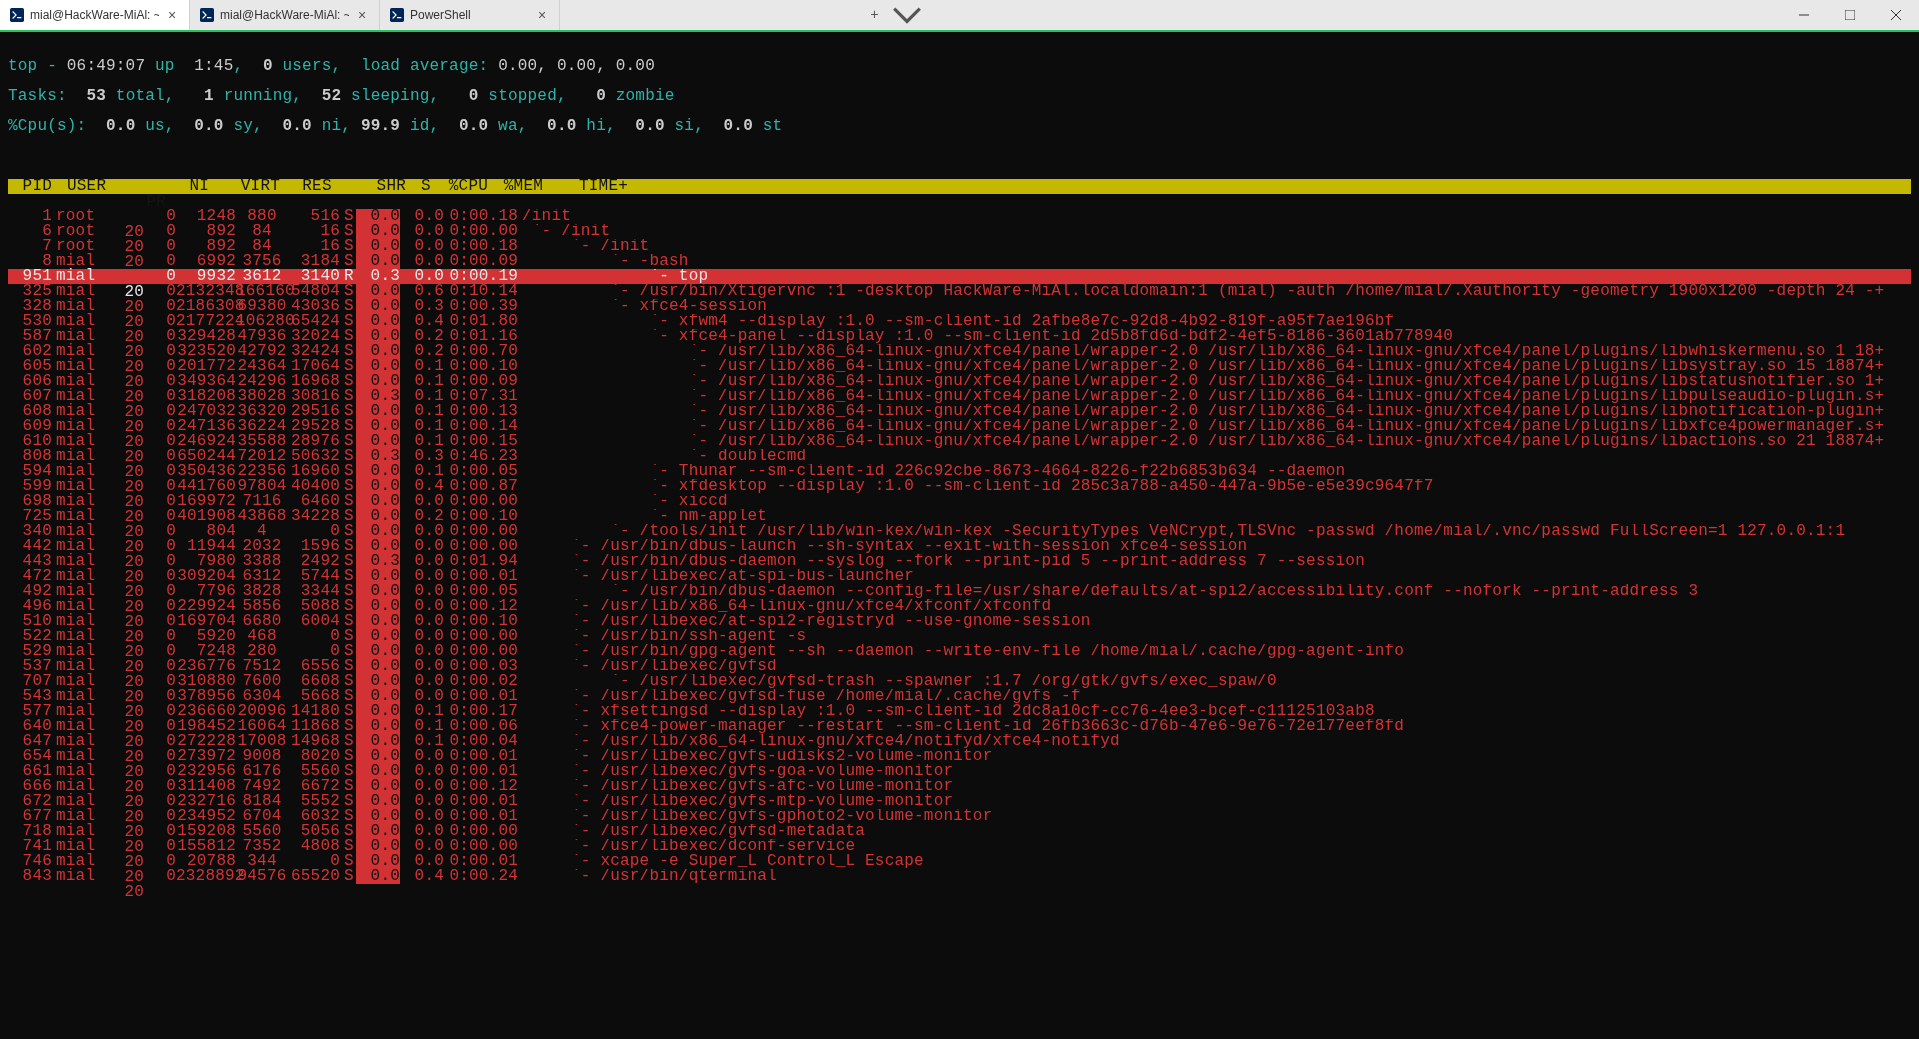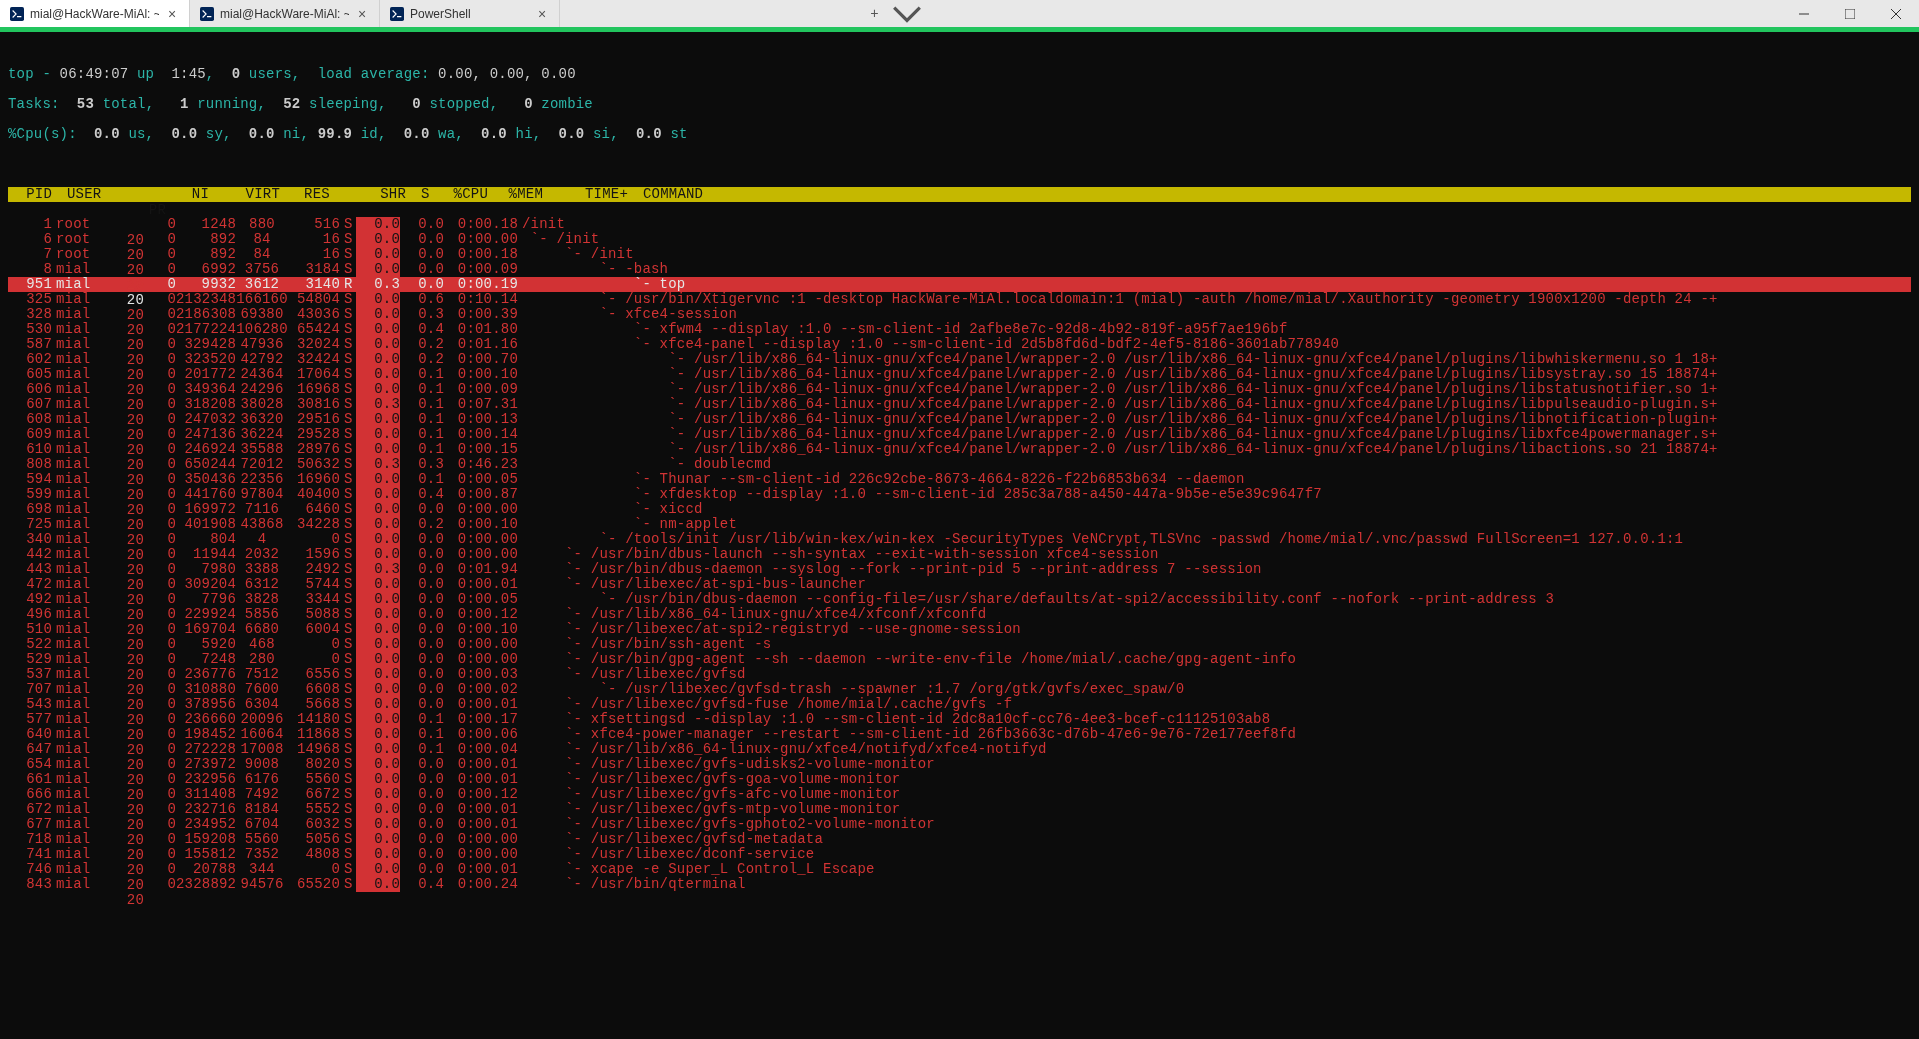--- a/index.html
+++ b/index.html
@@ -1,33 +1,33 @@
 <!DOCTYPE html>
 <html><head>
 <meta charset="utf-8">
 <style>
 * { margin: 0; padding: 0; box-sizing: border-box; }
 body { background: #0c0c0c; font-family: Consolas, 'Courier New', monospace; font-size: 13px; overflow: hidden; }
 
 
-.titlebar { background: #e8e8e8; height: 32px; display: flex; align-items: stretch; border-bottom: 5px solid #22c55e; }
+.titlebar { background: #e8e8e8; height: 32px; display: flex; align-items: stretch; border-bottom: 2px solid #22c55e; }
 .tabs-area { display: flex; flex: 1; align-items: stretch; }
 .tab { display: flex; align-items: center; gap: 6px; padding: 0 10px; min-width: 180px; max-width: 190px; border-right: 1px solid #d0d0d0; font-family: 'Segoe UI', sans-serif; font-size: 12px; color: #333; position: relative; }
 .tab.active { background: #fff; }
 .tab.inactive { background: #e8e8e8; }
 .tab-icon { width: 14px; height: 14px; flex-shrink: 0; }
 .tab-title { flex: 1; white-space: nowrap; overflow: hidden; text-ellipsis: ellipsis; }
 .tab-close { width: 14px; height: 14px; display: flex; align-items: center; justify-content: center; color: #555; font-size: 14px; cursor: pointer; }
 .newtab, .dropdown-btn { width: 32px; display: flex; align-items: center; justify-content: center; color: #555; font-size: 14px; cursor: pointer; }
 .window-controls { display: flex; align-items: stretch; }
 .wc-btn { width: 46px; display: flex; align-items: center; justify-content: center; cursor: pointer; }
 .wc-btn svg { width: 10px; height: 10px; }
 
 
-.terminal { background: #0c0c0c; color: #CCCCCC; padding: 20px 8px; height: calc(100vh - 32px); line-height: 15px; white-space: pre; font-size: 14px; letter-spacing: 0.2px; }
+.terminal { background: #0c0c0c; color: #CCCCCC; padding: 12px 8px; height: calc(100vh - 32px); line-height: 15px; white-space: pre; font-size: 16px; letter-spacing: 0.2px; }
 
 .c-aqua { color: #2CB5A8; }
 .c-white { color: #CCCCCC; }
 .c-bold { font-weight: bold; }
 
 
 .row-header { background: #c5b800; color: #141414; gap: 11px; }
 .row-selected { background: #d23234; color: #e5e5e5; }
 
 .cell-hl-red { background: #d23234; color: #141414; display: inline-block; }
@@ -117,16 +117,15 @@
   <span class="col-l c-user">USER</span>
   <span class="col c-pr">PR</span>
   <span class="col c-ni">NI</span>
   <span class="col c-virt">VIRT</span>
   <span class="col c-res">RES</span>
   <span class="col c-shr">SHR</span>
   <span class="col-l c-s" style="padding-left:4px">S</span>
   <span class="col c-cpu">%CPU</span>
   <span class="col c-mem">%MEM</span>
   <span class="col c-time">TIME+</span>
-  <span class="col-l c-cmd">COMMAND</span>
 </div>
 <div id="process-list"><div class="row"><span class="col c-pid cell-hl-redtxt">1</span><span class="col-l c-user cell-hl-redtxt">root</span><span class="col c-pr cell-hl-redtxt">20</span><span class="col c-ni cell-hl-redtxt">0</span><span class="col c-virt cell-hl-redtxt">1248</span><span class="col c-res cell-hl-redtxt">880</span><span class="col c-shr cell-hl-redtxt">516</span><span class="col-l c-s cell-hl-redtxt" style="padding-left: 4px;">S</span><span class="col c-cpu cell-hl-red">0.0</span><span class="col c-mem cell-hl-redtxt">0.0</span><span class="col c-time cell-hl-redtxt">0:00.18</span><span class="col-l c-cmd cell-hl-redtxt">/init</span></div><div class="row"><span class="col c-pid cell-hl-redtxt">6</span><span class="col-l c-user cell-hl-redtxt">root</span><span class="col c-pr cell-hl-redtxt">20</span><span class="col c-ni cell-hl-redtxt">0</span><span class="col c-virt cell-hl-redtxt">892</span><span class="col c-res cell-hl-redtxt">84</span><span class="col c-shr cell-hl-redtxt">16</span><span class="col-l c-s cell-hl-redtxt" style="padding-left: 4px;">S</span><span class="col c-cpu cell-hl-red">0.0</span><span class="col c-mem cell-hl-redtxt">0.0</span><span class="col c-time cell-hl-redtxt">0:00.00</span><span class="col-l c-cmd cell-hl-redtxt"> `- /init</span></div><div class="row"><span class="col c-pid cell-hl-redtxt">7</span><span class="col-l c-user cell-hl-redtxt">root</span><span class="col c-pr cell-hl-redtxt">20</span><span class="col c-ni cell-hl-redtxt">0</span><span class="col c-virt cell-hl-redtxt">892</span><span class="col c-res cell-hl-redtxt">84</span><span class="col c-shr cell-hl-redtxt">16</span><span class="col-l c-s cell-hl-redtxt" style="padding-left: 4px;">S</span><span class="col c-cpu cell-hl-red">0.0</span><span class="col c-mem cell-hl-redtxt">0.0</span><span class="col c-time cell-hl-redtxt">0:00.18</span><span class="col-l c-cmd cell-hl-redtxt">     `- /init</span></div><div class="row"><span class="col c-pid cell-hl-redtxt">8</span><span class="col-l c-user cell-hl-redtxt">mial</span><span class="col c-pr cell-hl-redtxt">20</span><span class="col c-ni cell-hl-redtxt">0</span><span class="col c-virt cell-hl-redtxt">6992</span><span class="col c-res cell-hl-redtxt">3756</span><span class="col c-shr cell-hl-redtxt">3184</span><span class="col-l c-s cell-hl-redtxt" style="padding-left: 4px;">S</span><span class="col c-cpu cell-hl-red">0.0</span><span class="col c-mem cell-hl-redtxt">0.0</span><span class="col c-time cell-hl-redtxt">0:00.09</span><span class="col-l c-cmd cell-hl-redtxt">         `- -bash</span></div><div class="row row-selected"><span class="col c-pid">951</span><span class="col-l c-user">mial</span><span class="col c-pr">20</span><span class="col c-ni">0</span><span class="col c-virt">9932</span><span class="col c-res">3612</span><span class="col c-shr">3140</span><span class="col-l c-s" style="padding-left: 4px;">R</span><span class="col c-cpu">0.3</span><span class="col c-mem">0.0</span><span class="col c-time">0:00.19</span><span class="col-l c-cmd">             `- top</span></div><div class="row"><span class="col c-pid cell-hl-redtxt">325</span><span class="col-l c-user cell-hl-redtxt">mial</span><span class="col c-pr cell-hl-redtxt">20</span><span class="col c-ni cell-hl-redtxt">0</span><span class="col c-virt cell-hl-redtxt">2132348</span><span class="col c-res cell-hl-redtxt">166160</span><span class="col c-shr cell-hl-redtxt">54804</span><span class="col-l c-s cell-hl-redtxt" style="padding-left: 4px;">S</span><span class="col c-cpu cell-hl-red">0.0</span><span class="col c-mem cell-hl-redtxt">0.6</span><span class="col c-time cell-hl-redtxt">0:10.14</span><span class="col-l c-cmd cell-hl-redtxt">         `- /usr/bin/Xtigervnc :1 -desktop HackWare-MiAl.localdomain:1 (mial) -auth /home/mial/.Xauthority -geometry 1900x1200 -depth 24 -+</span></div><div class="row"><span class="col c-pid cell-hl-redtxt">328</span><span class="col-l c-user cell-hl-redtxt">mial</span><span class="col c-pr cell-hl-redtxt">20</span><span class="col c-ni cell-hl-redtxt">0</span><span class="col c-virt cell-hl-redtxt">2186308</span><span class="col c-res cell-hl-redtxt">69380</span><span class="col c-shr cell-hl-redtxt">43036</span><span class="col-l c-s cell-hl-redtxt" style="padding-left: 4px;">S</span><span class="col c-cpu cell-hl-red">0.0</span><span class="col c-mem cell-hl-redtxt">0.3</span><span class="col c-time cell-hl-redtxt">0:00.39</span><span class="col-l c-cmd cell-hl-redtxt">         `- xfce4-session</span></div><div class="row"><span class="col c-pid cell-hl-redtxt">530</span><span class="col-l c-user cell-hl-redtxt">mial</span><span class="col c-pr cell-hl-redtxt">20</span><span class="col c-ni cell-hl-redtxt">0</span><span class="col c-virt cell-hl-redtxt">2177224</span><span class="col c-res cell-hl-redtxt">106280</span><span class="col c-shr cell-hl-redtxt">65424</span><span class="col-l c-s cell-hl-redtxt" style="padding-left: 4px;">S</span><span class="col c-cpu cell-hl-red">0.0</span><span class="col c-mem cell-hl-redtxt">0.4</span><span class="col c-time cell-hl-redtxt">0:01.80</span><span class="col-l c-cmd cell-hl-redtxt">             `- xfwm4 --display :1.0 --sm-client-id 2afbe8e7c-92d8-4b92-819f-a95f7ae196bf</span></div><div class="row"><span class="col c-pid cell-hl-redtxt">587</span><span class="col-l c-user cell-hl-redtxt">mial</span><span class="col c-pr cell-hl-redtxt">20</span><span class="col c-ni cell-hl-redtxt">0</span><span class="col c-virt cell-hl-redtxt">329428</span><span class="col c-res cell-hl-redtxt">47936</span><span class="col c-shr cell-hl-redtxt">32024</span><span class="col-l c-s cell-hl-redtxt" style="padding-left: 4px;">S</span><span class="col c-cpu cell-hl-red">0.0</span><span class="col c-mem cell-hl-redtxt">0.2</span><span class="col c-time cell-hl-redtxt">0:01.16</span><span class="col-l c-cmd cell-hl-redtxt">             `- xfce4-panel --display :1.0 --sm-client-id 2d5b8fd6d-bdf2-4ef5-8186-3601ab778940</span></div><div class="row"><span class="col c-pid cell-hl-redtxt">602</span><span class="col-l c-user cell-hl-redtxt">mial</span><span class="col c-pr cell-hl-redtxt">20</span><span class="col c-ni cell-hl-redtxt">0</span><span class="col c-virt cell-hl-redtxt">323520</span><span class="col c-res cell-hl-redtxt">42792</span><span class="col c-shr cell-hl-redtxt">32424</span><span class="col-l c-s cell-hl-redtxt" style="padding-left: 4px;">S</span><span class="col c-cpu cell-hl-red">0.0</span><span class="col c-mem cell-hl-redtxt">0.2</span><span class="col c-time cell-hl-redtxt">0:00.70</span><span class="col-l c-cmd cell-hl-redtxt">                 `- /usr/lib/x86_64-linux-gnu/xfce4/panel/wrapper-2.0 /usr/lib/x86_64-linux-gnu/xfce4/panel/plugins/libwhiskermenu.so 1 18+</span></div><div class="row"><span class="col c-pid cell-hl-redtxt">605</span><span class="col-l c-user cell-hl-redtxt">mial</span><span class="col c-pr cell-hl-redtxt">20</span><span class="col c-ni cell-hl-redtxt">0</span><span class="col c-virt cell-hl-redtxt">201772</span><span class="col c-res cell-hl-redtxt">24364</span><span class="col c-shr cell-hl-redtxt">17064</span><span class="col-l c-s cell-hl-redtxt" style="padding-left: 4px;">S</span><span class="col c-cpu cell-hl-red">0.0</span><span class="col c-mem cell-hl-redtxt">0.1</span><span class="col c-time cell-hl-redtxt">0:00.10</span><span class="col-l c-cmd cell-hl-redtxt">                 `- /usr/lib/x86_64-linux-gnu/xfce4/panel/wrapper-2.0 /usr/lib/x86_64-linux-gnu/xfce4/panel/plugins/libsystray.so 15 18874+</span></div><div class="row"><span class="col c-pid cell-hl-redtxt">606</span><span class="col-l c-user cell-hl-redtxt">mial</span><span class="col c-pr cell-hl-redtxt">20</span><span class="col c-ni cell-hl-redtxt">0</span><span class="col c-virt cell-hl-redtxt">349364</span><span class="col c-res cell-hl-redtxt">24296</span><span class="col c-shr cell-hl-redtxt">16968</span><span class="col-l c-s cell-hl-redtxt" style="padding-left: 4px;">S</span><span class="col c-cpu cell-hl-red">0.0</span><span class="col c-mem cell-hl-redtxt">0.1</span><span class="col c-time cell-hl-redtxt">0:00.09</span><span class="col-l c-cmd cell-hl-redtxt">                 `- /usr/lib/x86_64-linux-gnu/xfce4/panel/wrapper-2.0 /usr/lib/x86_64-linux-gnu/xfce4/panel/plugins/libstatusnotifier.so 1+</span></div><div class="row"><span class="col c-pid cell-hl-redtxt">607</span><span class="col-l c-user cell-hl-redtxt">mial</span><span class="col c-pr cell-hl-redtxt">20</span><span class="col c-ni cell-hl-redtxt">0</span><span class="col c-virt cell-hl-redtxt">318208</span><span class="col c-res cell-hl-redtxt">38028</span><span class="col c-shr cell-hl-redtxt">30816</span><span class="col-l c-s cell-hl-redtxt" style="padding-left: 4px;">S</span><span class="col c-cpu cell-hl-red">0.3</span><span class="col c-mem cell-hl-redtxt">0.1</span><span class="col c-time cell-hl-redtxt">0:07.31</span><span class="col-l c-cmd cell-hl-redtxt">                 `- /usr/lib/x86_64-linux-gnu/xfce4/panel/wrapper-2.0 /usr/lib/x86_64-linux-gnu/xfce4/panel/plugins/libpulseaudio-plugin.s+</span></div><div class="row"><span class="col c-pid cell-hl-redtxt">608</span><span class="col-l c-user cell-hl-redtxt">mial</span><span class="col c-pr cell-hl-redtxt">20</span><span class="col c-ni cell-hl-redtxt">0</span><span class="col c-virt cell-hl-redtxt">247032</span><span class="col c-res cell-hl-redtxt">36320</span><span class="col c-shr cell-hl-redtxt">29516</span><span class="col-l c-s cell-hl-redtxt" style="padding-left: 4px;">S</span><span class="col c-cpu cell-hl-red">0.0</span><span class="col c-mem cell-hl-redtxt">0.1</span><span class="col c-time cell-hl-redtxt">0:00.13</span><span class="col-l c-cmd cell-hl-redtxt">                 `- /usr/lib/x86_64-linux-gnu/xfce4/panel/wrapper-2.0 /usr/lib/x86_64-linux-gnu/xfce4/panel/plugins/libnotification-plugin+</span></div><div class="row"><span class="col c-pid cell-hl-redtxt">609</span><span class="col-l c-user cell-hl-redtxt">mial</span><span class="col c-pr cell-hl-redtxt">20</span><span class="col c-ni cell-hl-redtxt">0</span><span class="col c-virt cell-hl-redtxt">247136</span><span class="col c-res cell-hl-redtxt">36224</span><span class="col c-shr cell-hl-redtxt">29528</span><span class="col-l c-s cell-hl-redtxt" style="padding-left: 4px;">S</span><span class="col c-cpu cell-hl-red">0.0</span><span class="col c-mem cell-hl-redtxt">0.1</span><span class="col c-time cell-hl-redtxt">0:00.14</span><span class="col-l c-cmd cell-hl-redtxt">                 `- /usr/lib/x86_64-linux-gnu/xfce4/panel/wrapper-2.0 /usr/lib/x86_64-linux-gnu/xfce4/panel/plugins/libxfce4powermanager.s+</span></div><div class="row"><span class="col c-pid cell-hl-redtxt">610</span><span class="col-l c-user cell-hl-redtxt">mial</span><span class="col c-pr cell-hl-redtxt">20</span><span class="col c-ni cell-hl-redtxt">0</span><span class="col c-virt cell-hl-redtxt">246924</span><span class="col c-res cell-hl-redtxt">35588</span><span class="col c-shr cell-hl-redtxt">28976</span><span class="col-l c-s cell-hl-redtxt" style="padding-left: 4px;">S</span><span class="col c-cpu cell-hl-red">0.0</span><span class="col c-mem cell-hl-redtxt">0.1</span><span class="col c-time cell-hl-redtxt">0:00.15</span><span class="col-l c-cmd cell-hl-redtxt">                 `- /usr/lib/x86_64-linux-gnu/xfce4/panel/wrapper-2.0 /usr/lib/x86_64-linux-gnu/xfce4/panel/plugins/libactions.so 21 18874+</span></div><div class="row"><span class="col c-pid cell-hl-redtxt">808</span><span class="col-l c-user cell-hl-redtxt">mial</span><span class="col c-pr cell-hl-redtxt">20</span><span class="col c-ni cell-hl-redtxt">0</span><span class="col c-virt cell-hl-redtxt">650244</span><span class="col c-res cell-hl-redtxt">72012</span><span class="col c-shr cell-hl-redtxt">50632</span><span class="col-l c-s cell-hl-redtxt" style="padding-left: 4px;">S</span><span class="col c-cpu cell-hl-red">0.3</span><span class="col c-mem cell-hl-redtxt">0.3</span><span class="col c-time cell-hl-redtxt">0:46.23</span><span class="col-l c-cmd cell-hl-redtxt">                 `- doublecmd</span></div><div class="row"><span class="col c-pid cell-hl-redtxt">594</span><span class="col-l c-user cell-hl-redtxt">mial</span><span class="col c-pr cell-hl-redtxt">20</span><span class="col c-ni cell-hl-redtxt">0</span><span class="col c-virt cell-hl-redtxt">350436</span><span class="col c-res cell-hl-redtxt">22356</span><span class="col c-shr cell-hl-redtxt">16960</span><span class="col-l c-s cell-hl-redtxt" style="padding-left: 4px;">S</span><span class="col c-cpu cell-hl-red">0.0</span><span class="col c-mem cell-hl-redtxt">0.1</span><span class="col c-time cell-hl-redtxt">0:00.05</span><span class="col-l c-cmd cell-hl-redtxt">             `- Thunar --sm-client-id 226c92cbe-8673-4664-8226-f22b6853b634 --daemon</span></div><div class="row"><span class="col c-pid cell-hl-redtxt">599</span><span class="col-l c-user cell-hl-redtxt">mial</span><span class="col c-pr cell-hl-redtxt">20</span><span class="col c-ni cell-hl-redtxt">0</span><span class="col c-virt cell-hl-redtxt">441760</span><span class="col c-res cell-hl-redtxt">97804</span><span class="col c-shr cell-hl-redtxt">40400</span><span class="col-l c-s cell-hl-redtxt" style="padding-left: 4px;">S</span><span class="col c-cpu cell-hl-red">0.0</span><span class="col c-mem cell-hl-redtxt">0.4</span><span class="col c-time cell-hl-redtxt">0:00.87</span><span class="col-l c-cmd cell-hl-redtxt">             `- xfdesktop --display :1.0 --sm-client-id 285c3a788-a450-447a-9b5e-e5e39c9647f7</span></div><div class="row"><span class="col c-pid cell-hl-redtxt">698</span><span class="col-l c-user cell-hl-redtxt">mial</span><span class="col c-pr cell-hl-redtxt">20</span><span class="col c-ni cell-hl-redtxt">0</span><span class="col c-virt cell-hl-redtxt">169972</span><span class="col c-res cell-hl-redtxt">7116</span><span class="col c-shr cell-hl-redtxt">6460</span><span class="col-l c-s cell-hl-redtxt" style="padding-left: 4px;">S</span><span class="col c-cpu cell-hl-red">0.0</span><span class="col c-mem cell-hl-redtxt">0.0</span><span class="col c-time cell-hl-redtxt">0:00.00</span><span class="col-l c-cmd cell-hl-redtxt">             `- xiccd</span></div><div class="row"><span class="col c-pid cell-hl-redtxt">725</span><span class="col-l c-user cell-hl-redtxt">mial</span><span class="col c-pr cell-hl-redtxt">20</span><span class="col c-ni cell-hl-redtxt">0</span><span class="col c-virt cell-hl-redtxt">401908</span><span class="col c-res cell-hl-redtxt">43868</span><span class="col c-shr cell-hl-redtxt">34228</span><span class="col-l c-s cell-hl-redtxt" style="padding-left: 4px;">S</span><span class="col c-cpu cell-hl-red">0.0</span><span class="col c-mem cell-hl-redtxt">0.2</span><span class="col c-time cell-hl-redtxt">0:00.10</span><span class="col-l c-cmd cell-hl-redtxt">             `- nm-applet</span></div><div class="row"><span class="col c-pid cell-hl-redtxt">340</span><span class="col-l c-user cell-hl-redtxt">mial</span><span class="col c-pr cell-hl-redtxt">20</span><span class="col c-ni cell-hl-redtxt">0</span><span class="col c-virt cell-hl-redtxt">804</span><span class="col c-res cell-hl-redtxt">4</span><span class="col c-shr cell-hl-redtxt">0</span><span class="col-l c-s cell-hl-redtxt" style="padding-left: 4px;">S</span><span class="col c-cpu cell-hl-red">0.0</span><span class="col c-mem cell-hl-redtxt">0.0</span><span class="col c-time cell-hl-redtxt">0:00.00</span><span class="col-l c-cmd cell-hl-redtxt">         `- /tools/init /usr/lib/win-kex/win-kex -SecurityTypes VeNCrypt,TLSVnc -passwd /home/mial/.vnc/passwd FullScreen=1 127.0.0.1:1</span></div><div class="row"><span class="col c-pid cell-hl-redtxt">442</span><span class="col-l c-user cell-hl-redtxt">mial</span><span class="col c-pr cell-hl-redtxt">20</span><span class="col c-ni cell-hl-redtxt">0</span><span class="col c-virt cell-hl-redtxt">11944</span><span class="col c-res cell-hl-redtxt">2032</span><span class="col c-shr cell-hl-redtxt">1596</span><span class="col-l c-s cell-hl-redtxt" style="padding-left: 4px;">S</span><span class="col c-cpu cell-hl-red">0.0</span><span class="col c-mem cell-hl-redtxt">0.0</span><span class="col c-time cell-hl-redtxt">0:00.00</span><span class="col-l c-cmd cell-hl-redtxt">     `- /usr/bin/dbus-launch --sh-syntax --exit-with-session xfce4-session</span></div><div class="row"><span class="col c-pid cell-hl-redtxt">443</span><span class="col-l c-user cell-hl-redtxt">mial</span><span class="col c-pr cell-hl-redtxt">20</span><span class="col c-ni cell-hl-redtxt">0</span><span class="col c-virt cell-hl-redtxt">7980</span><span class="col c-res cell-hl-redtxt">3388</span><span class="col c-shr cell-hl-redtxt">2492</span><span class="col-l c-s cell-hl-redtxt" style="padding-left: 4px;">S</span><span class="col c-cpu cell-hl-red">0.3</span><span class="col c-mem cell-hl-redtxt">0.0</span><span class="col c-time cell-hl-redtxt">0:01.94</span><span class="col-l c-cmd cell-hl-redtxt">     `- /usr/bin/dbus-daemon --syslog --fork --print-pid 5 --print-address 7 --session</span></div><div class="row"><span class="col c-pid cell-hl-redtxt">472</span><span class="col-l c-user cell-hl-redtxt">mial</span><span class="col c-pr cell-hl-redtxt">20</span><span class="col c-ni cell-hl-redtxt">0</span><span class="col c-virt cell-hl-redtxt">309204</span><span class="col c-res cell-hl-redtxt">6312</span><span class="col c-shr cell-hl-redtxt">5744</span><span class="col-l c-s cell-hl-redtxt" style="padding-left: 4px;">S</span><span class="col c-cpu cell-hl-red">0.0</span><span class="col c-mem cell-hl-redtxt">0.0</span><span class="col c-time cell-hl-redtxt">0:00.01</span><span class="col-l c-cmd cell-hl-redtxt">     `- /usr/libexec/at-spi-bus-launcher</span></div><div class="row"><span class="col c-pid cell-hl-redtxt">492</span><span class="col-l c-user cell-hl-redtxt">mial</span><span class="col c-pr cell-hl-redtxt">20</span><span class="col c-ni cell-hl-redtxt">0</span><span class="col c-virt cell-hl-redtxt">7796</span><span class="col c-res cell-hl-redtxt">3828</span><span class="col c-shr cell-hl-redtxt">3344</span><span class="col-l c-s cell-hl-redtxt" style="padding-left: 4px;">S</span><span class="col c-cpu cell-hl-red">0.0</span><span class="col c-mem cell-hl-redtxt">0.0</span><span class="col c-time cell-hl-redtxt">0:00.05</span><span class="col-l c-cmd cell-hl-redtxt">         `- /usr/bin/dbus-daemon --config-file=/usr/share/defaults/at-spi2/accessibility.conf --nofork --print-address 3</span></div><div class="row"><span class="col c-pid cell-hl-redtxt">496</span><span class="col-l c-user cell-hl-redtxt">mial</span><span class="col c-pr cell-hl-redtxt">20</span><span class="col c-ni cell-hl-redtxt">0</span><span class="col c-virt cell-hl-redtxt">229924</span><span class="col c-res cell-hl-redtxt">5856</span><span class="col c-shr cell-hl-redtxt">5088</span><span class="col-l c-s cell-hl-redtxt" style="padding-left: 4px;">S</span><span class="col c-cpu cell-hl-red">0.0</span><span class="col c-mem cell-hl-redtxt">0.0</span><span class="col c-time cell-hl-redtxt">0:00.12</span><span class="col-l c-cmd cell-hl-redtxt">     `- /usr/lib/x86_64-linux-gnu/xfce4/xfconf/xfconfd</span></div><div class="row"><span class="col c-pid cell-hl-redtxt">510</span><span class="col-l c-user cell-hl-redtxt">mial</span><span class="col c-pr cell-hl-redtxt">20</span><span class="col c-ni cell-hl-redtxt">0</span><span class="col c-virt cell-hl-redtxt">169704</span><span class="col c-res cell-hl-redtxt">6680</span><span class="col c-shr cell-hl-redtxt">6004</span><span class="col-l c-s cell-hl-redtxt" style="padding-left: 4px;">S</span><span class="col c-cpu cell-hl-red">0.0</span><span class="col c-mem cell-hl-redtxt">0.0</span><span class="col c-time cell-hl-redtxt">0:00.10</span><span class="col-l c-cmd cell-hl-redtxt">     `- /usr/libexec/at-spi2-registryd --use-gnome-session</span></div><div class="row"><span class="col c-pid cell-hl-redtxt">522</span><span class="col-l c-user cell-hl-redtxt">mial</span><span class="col c-pr cell-hl-redtxt">20</span><span class="col c-ni cell-hl-redtxt">0</span><span class="col c-virt cell-hl-redtxt">5920</span><span class="col c-res cell-hl-redtxt">468</span><span class="col c-shr cell-hl-redtxt">0</span><span class="col-l c-s cell-hl-redtxt" style="padding-left: 4px;">S</span><span class="col c-cpu cell-hl-red">0.0</span><span class="col c-mem cell-hl-redtxt">0.0</span><span class="col c-time cell-hl-redtxt">0:00.00</span><span class="col-l c-cmd cell-hl-redtxt">     `- /usr/bin/ssh-agent -s</span></div><div class="row"><span class="col c-pid cell-hl-redtxt">529</span><span class="col-l c-user cell-hl-redtxt">mial</span><span class="col c-pr cell-hl-redtxt">20</span><span class="col c-ni cell-hl-redtxt">0</span><span class="col c-virt cell-hl-redtxt">7248</span><span class="col c-res cell-hl-redtxt">280</span><span class="col c-shr cell-hl-redtxt">0</span><span class="col-l c-s cell-hl-redtxt" style="padding-left: 4px;">S</span><span class="col c-cpu cell-hl-red">0.0</span><span class="col c-mem cell-hl-redtxt">0.0</span><span class="col c-time cell-hl-redtxt">0:00.00</span><span class="col-l c-cmd cell-hl-redtxt">     `- /usr/bin/gpg-agent --sh --daemon --write-env-file /home/mial/.cache/gpg-agent-info</span></div><div class="row"><span class="col c-pid cell-hl-redtxt">537</span><span class="col-l c-user cell-hl-redtxt">mial</span><span class="col c-pr cell-hl-redtxt">20</span><span class="col c-ni cell-hl-redtxt">0</span><span class="col c-virt cell-hl-redtxt">236776</span><span class="col c-res cell-hl-redtxt">7512</span><span class="col c-shr cell-hl-redtxt">6556</span><span class="col-l c-s cell-hl-redtxt" style="padding-left: 4px;">S</span><span class="col c-cpu cell-hl-red">0.0</span><span class="col c-mem cell-hl-redtxt">0.0</span><span class="col c-time cell-hl-redtxt">0:00.03</span><span class="col-l c-cmd cell-hl-redtxt">     `- /usr/libexec/gvfsd</span></div><div class="row"><span class="col c-pid cell-hl-redtxt">707</span><span class="col-l c-user cell-hl-redtxt">mial</span><span class="col c-pr cell-hl-redtxt">20</span><span class="col c-ni cell-hl-redtxt">0</span><span class="col c-virt cell-hl-redtxt">310880</span><span class="col c-res cell-hl-redtxt">7600</span><span class="col c-shr cell-hl-redtxt">6608</span><span class="col-l c-s cell-hl-redtxt" style="padding-left: 4px;">S</span><span class="col c-cpu cell-hl-red">0.0</span><span class="col c-mem cell-hl-redtxt">0.0</span><span class="col c-time cell-hl-redtxt">0:00.02</span><span class="col-l c-cmd cell-hl-redtxt">         `- /usr/libexec/gvfsd-trash --spawner :1.7 /org/gtk/gvfs/exec_spaw/0</span></div><div class="row"><span class="col c-pid cell-hl-redtxt">543</span><span class="col-l c-user cell-hl-redtxt">mial</span><span class="col c-pr cell-hl-redtxt">20</span><span class="col c-ni cell-hl-redtxt">0</span><span class="col c-virt cell-hl-redtxt">378956</span><span class="col c-res cell-hl-redtxt">6304</span><span class="col c-shr cell-hl-redtxt">5668</span><span class="col-l c-s cell-hl-redtxt" style="padding-left: 4px;">S</span><span class="col c-cpu cell-hl-red">0.0</span><span class="col c-mem cell-hl-redtxt">0.0</span><span class="col c-time cell-hl-redtxt">0:00.01</span><span class="col-l c-cmd cell-hl-redtxt">     `- /usr/libexec/gvfsd-fuse /home/mial/.cache/gvfs -f</span></div><div class="row"><span class="col c-pid cell-hl-redtxt">577</span><span class="col-l c-user cell-hl-redtxt">mial</span><span class="col c-pr cell-hl-redtxt">20</span><span class="col c-ni cell-hl-redtxt">0</span><span class="col c-virt cell-hl-redtxt">236660</span><span class="col c-res cell-hl-redtxt">20096</span><span class="col c-shr cell-hl-redtxt">14180</span><span class="col-l c-s cell-hl-redtxt" style="padding-left: 4px;">S</span><span class="col c-cpu cell-hl-red">0.0</span><span class="col c-mem cell-hl-redtxt">0.1</span><span class="col c-time cell-hl-redtxt">0:00.17</span><span class="col-l c-cmd cell-hl-redtxt">     `- xfsettingsd --display :1.0 --sm-client-id 2dc8a10cf-cc76-4ee3-bcef-c11125103ab8</span></div><div class="row"><span class="col c-pid cell-hl-redtxt">640</span><span class="col-l c-user cell-hl-redtxt">mial</span><span class="col c-pr cell-hl-redtxt">20</span><span class="col c-ni cell-hl-redtxt">0</span><span class="col c-virt cell-hl-redtxt">198452</span><span class="col c-res cell-hl-redtxt">16064</span><span class="col c-shr cell-hl-redtxt">11868</span><span class="col-l c-s cell-hl-redtxt" style="padding-left: 4px;">S</span><span class="col c-cpu cell-hl-red">0.0</span><span class="col c-mem cell-hl-redtxt">0.1</span><span class="col c-time cell-hl-redtxt">0:00.06</span><span class="col-l c-cmd cell-hl-redtxt">     `- xfce4-power-manager --restart --sm-client-id 26fb3663c-d76b-47e6-9e76-72e177eef8fd</span></div><div class="row"><span class="col c-pid cell-hl-redtxt">647</span><span class="col-l c-user cell-hl-redtxt">mial</span><span class="col c-pr cell-hl-redtxt">20</span><span class="col c-ni cell-hl-redtxt">0</span><span class="col c-virt cell-hl-redtxt">272228</span><span class="col c-res cell-hl-redtxt">17008</span><span class="col c-shr cell-hl-redtxt">14968</span><span class="col-l c-s cell-hl-redtxt" style="padding-left: 4px;">S</span><span class="col c-cpu cell-hl-red">0.0</span><span class="col c-mem cell-hl-redtxt">0.1</span><span class="col c-time cell-hl-redtxt">0:00.04</span><span class="col-l c-cmd cell-hl-redtxt">     `- /usr/lib/x86_64-linux-gnu/xfce4/notifyd/xfce4-notifyd</span></div><div class="row"><span class="col c-pid cell-hl-redtxt">654</span><span class="col-l c-user cell-hl-redtxt">mial</span><span class="col c-pr cell-hl-redtxt">20</span><span class="col c-ni cell-hl-redtxt">0</span><span class="col c-virt cell-hl-redtxt">273972</span><span class="col c-res cell-hl-redtxt">9008</span><span class="col c-shr cell-hl-redtxt">8020</span><span class="col-l c-s cell-hl-redtxt" style="padding-left: 4px;">S</span><span class="col c-cpu cell-hl-red">0.0</span><span class="col c-mem cell-hl-redtxt">0.0</span><span class="col c-time cell-hl-redtxt">0:00.01</span><span class="col-l c-cmd cell-hl-redtxt">     `- /usr/libexec/gvfs-udisks2-volume-monitor</span></div><div class="row"><span class="col c-pid cell-hl-redtxt">661</span><span class="col-l c-user cell-hl-redtxt">mial</span><span class="col c-pr cell-hl-redtxt">20</span><span class="col c-ni cell-hl-redtxt">0</span><span class="col c-virt cell-hl-redtxt">232956</span><span class="col c-res cell-hl-redtxt">6176</span><span class="col c-shr cell-hl-redtxt">5560</span><span class="col-l c-s cell-hl-redtxt" style="padding-left: 4px;">S</span><span class="col c-cpu cell-hl-red">0.0</span><span class="col c-mem cell-hl-redtxt">0.0</span><span class="col c-time cell-hl-redtxt">0:00.01</span><span class="col-l c-cmd cell-hl-redtxt">     `- /usr/libexec/gvfs-goa-volume-monitor</span></div><div class="row"><span class="col c-pid cell-hl-redtxt">666</span><span class="col-l c-user cell-hl-redtxt">mial</span><span class="col c-pr cell-hl-redtxt">20</span><span class="col c-ni cell-hl-redtxt">0</span><span class="col c-virt cell-hl-redtxt">311408</span><span class="col c-res cell-hl-redtxt">7492</span><span class="col c-shr cell-hl-redtxt">6672</span><span class="col-l c-s cell-hl-redtxt" style="padding-left: 4px;">S</span><span class="col c-cpu cell-hl-red">0.0</span><span class="col c-mem cell-hl-redtxt">0.0</span><span class="col c-time cell-hl-redtxt">0:00.12</span><span class="col-l c-cmd cell-hl-redtxt">     `- /usr/libexec/gvfs-afc-volume-monitor</span></div><div class="row"><span class="col c-pid cell-hl-redtxt">672</span><span class="col-l c-user cell-hl-redtxt">mial</span><span class="col c-pr cell-hl-redtxt">20</span><span class="col c-ni cell-hl-redtxt">0</span><span class="col c-virt cell-hl-redtxt">232716</span><span class="col c-res cell-hl-redtxt">8184</span><span class="col c-shr cell-hl-redtxt">5552</span><span class="col-l c-s cell-hl-redtxt" style="padding-left: 4px;">S</span><span class="col c-cpu cell-hl-red">0.0</span><span class="col c-mem cell-hl-redtxt">0.0</span><span class="col c-time cell-hl-redtxt">0:00.01</span><span class="col-l c-cmd cell-hl-redtxt">     `- /usr/libexec/gvfs-mtp-volume-monitor</span></div><div class="row"><span class="col c-pid cell-hl-redtxt">677</span><span class="col-l c-user cell-hl-redtxt">mial</span><span class="col c-pr cell-hl-redtxt">20</span><span class="col c-ni cell-hl-redtxt">0</span><span class="col c-virt cell-hl-redtxt">234952</span><span class="col c-res cell-hl-redtxt">6704</span><span class="col c-shr cell-hl-redtxt">6032</span><span class="col-l c-s cell-hl-redtxt" style="padding-left: 4px;">S</span><span class="col c-cpu cell-hl-red">0.0</span><span class="col c-mem cell-hl-redtxt">0.0</span><span class="col c-time cell-hl-redtxt">0:00.01</span><span class="col-l c-cmd cell-hl-redtxt">     `- /usr/libexec/gvfs-gphoto2-volume-monitor</span></div><div class="row"><span class="col c-pid cell-hl-redtxt">718</span><span class="col-l c-user cell-hl-redtxt">mial</span><span class="col c-pr cell-hl-redtxt">20</span><span class="col c-ni cell-hl-redtxt">0</span><span class="col c-virt cell-hl-redtxt">159208</span><span class="col c-res cell-hl-redtxt">5560</span><span class="col c-shr cell-hl-redtxt">5056</span><span class="col-l c-s cell-hl-redtxt" style="padding-left: 4px;">S</span><span class="col c-cpu cell-hl-red">0.0</span><span class="col c-mem cell-hl-redtxt">0.0</span><span class="col c-time cell-hl-redtxt">0:00.00</span><span class="col-l c-cmd cell-hl-redtxt">     `- /usr/libexec/gvfsd-metadata</span></div><div class="row"><span class="col c-pid cell-hl-redtxt">741</span><span class="col-l c-user cell-hl-redtxt">mial</span><span class="col c-pr cell-hl-redtxt">20</span><span class="col c-ni cell-hl-redtxt">0</span><span class="col c-virt cell-hl-redtxt">155812</span><span class="col c-res cell-hl-redtxt">7352</span><span class="col c-shr cell-hl-redtxt">4808</span><span class="col-l c-s cell-hl-redtxt" style="padding-left: 4px;">S</span><span class="col c-cpu cell-hl-red">0.0</span><span class="col c-mem cell-hl-redtxt">0.0</span><span class="col c-time cell-hl-redtxt">0:00.00</span><span class="col-l c-cmd cell-hl-redtxt">     `- /usr/libexec/dconf-service</span></div><div class="row"><span class="col c-pid cell-hl-redtxt">746</span><span class="col-l c-user cell-hl-redtxt">mial</span><span class="col c-pr cell-hl-redtxt">20</span><span class="col c-ni cell-hl-redtxt">0</span><span class="col c-virt cell-hl-redtxt">20788</span><span class="col c-res cell-hl-redtxt">344</span><span class="col c-shr cell-hl-redtxt">0</span><span class="col-l c-s cell-hl-redtxt" style="padding-left: 4px;">S</span><span class="col c-cpu cell-hl-red">0.0</span><span class="col c-mem cell-hl-redtxt">0.0</span><span class="col c-time cell-hl-redtxt">0:00.01</span><span class="col-l c-cmd cell-hl-redtxt">     `- xcape -e Super_L Control_L Escape</span></div><div class="row"><span class="col c-pid cell-hl-redtxt">843</span><span class="col-l c-user cell-hl-redtxt">mial</span><span class="col c-pr cell-hl-redtxt">20</span><span class="col c-ni cell-hl-redtxt">0</span><span class="col c-virt cell-hl-redtxt">2328892</span><span class="col c-res cell-hl-redtxt">94576</span><span class="col c-shr cell-hl-redtxt">65520</span><span class="col-l c-s cell-hl-redtxt" style="padding-left: 4px;">S</span><span class="col c-cpu cell-hl-red">0.0</span><span class="col c-mem cell-hl-redtxt">0.4</span><span class="col c-time cell-hl-redtxt">0:00.24</span><span class="col-l c-cmd cell-hl-redtxt">     `- /usr/bin/qterminal</span></div></div>
 </div>
 
 </body></html>

